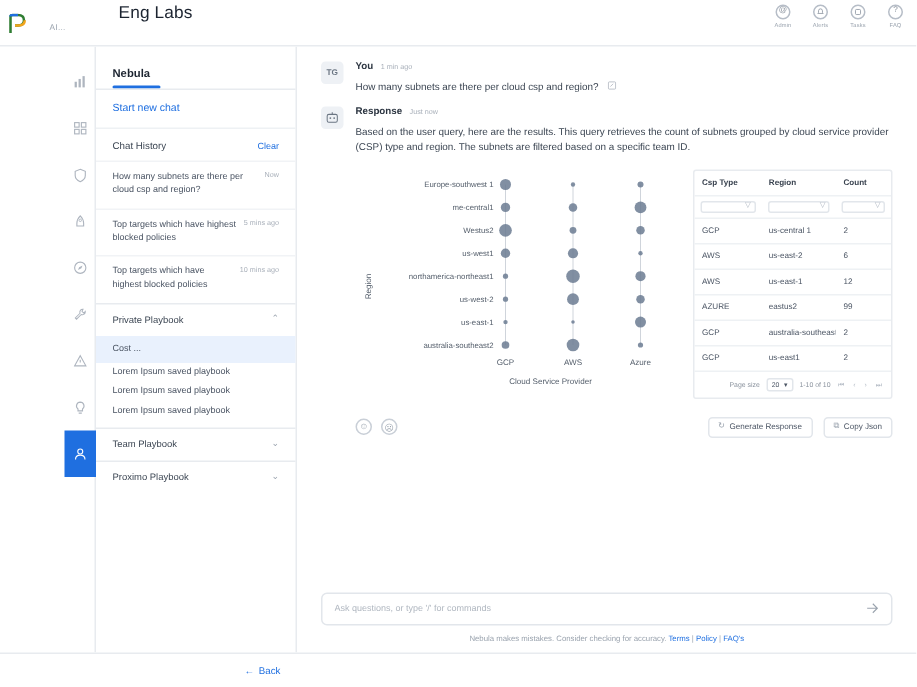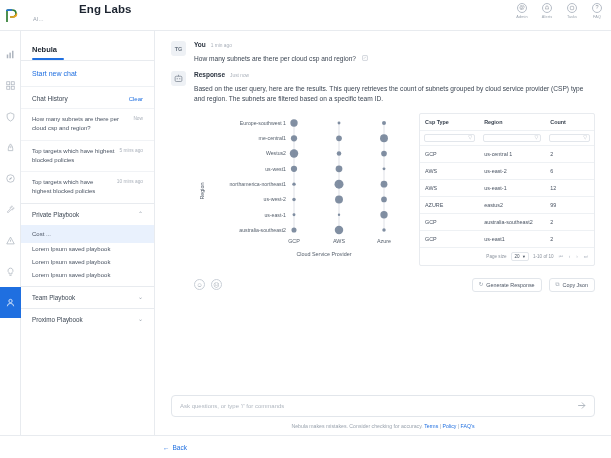--- a/index.html
+++ b/index.html
@@ -18,36 +18,36 @@
     display: flex; align-items: flex-start;
     border-bottom: 1px solid #e8ebef;
     background: #fff;
     position: relative;
   }
   .brand-logo {
     width: 24px; height: 31px;
     display: flex; align-items: center; justify-content: center;
   }
   .title-wrap { padding-left: 9px; padding-top: 3px; }
-  .app-title { font-size: 11.5px; font-weight: bold; letter-spacing: .1px; color: #1c2430; padding-left: 46px; }
+  .app-title { font-size: 11.5px; font-weight: normal; letter-spacing: .1px; color: #1c2430; padding-left: 46px; }
   .app-sub { font-size: 5.5px; color: #9aa3ae; margin-top: 1px; letter-spacing: .2px; }
   .topbar-actions {
     position: absolute; right: 5px; top: 3px;
     display: flex; gap: 7px;
   }
   .tb-action { display: flex; flex-direction: column; align-items: center; width: 18px; cursor: pointer; }
   .tb-circle {
     width: 10px; height: 10px; border-radius: 50%;
     border: .8px solid #b6bdc7; display: flex; align-items: center; justify-content: center;
     color: #8b939e; font-size: 5.5px; line-height: 1;
   }
   .tb-label { font-size: 3.8px; color: #9aa3ae; margin-top: 1.5px; letter-spacing: .1px; }
 
   
-  .body { flex: 1; display: flex; min-height: 0; }
+  .body { flex: 1; display: flex; min-height: 0; margin-left: 43px; }
 
   
   .rail {
     width: 21px; flex: 0 0 21px;
     border-right: 1px solid #e8ebef;
     background: #fff;
     display: flex; flex-direction: column; align-items: center;
     padding-top: 8px; gap: 0;
   }
   .rail-item {

